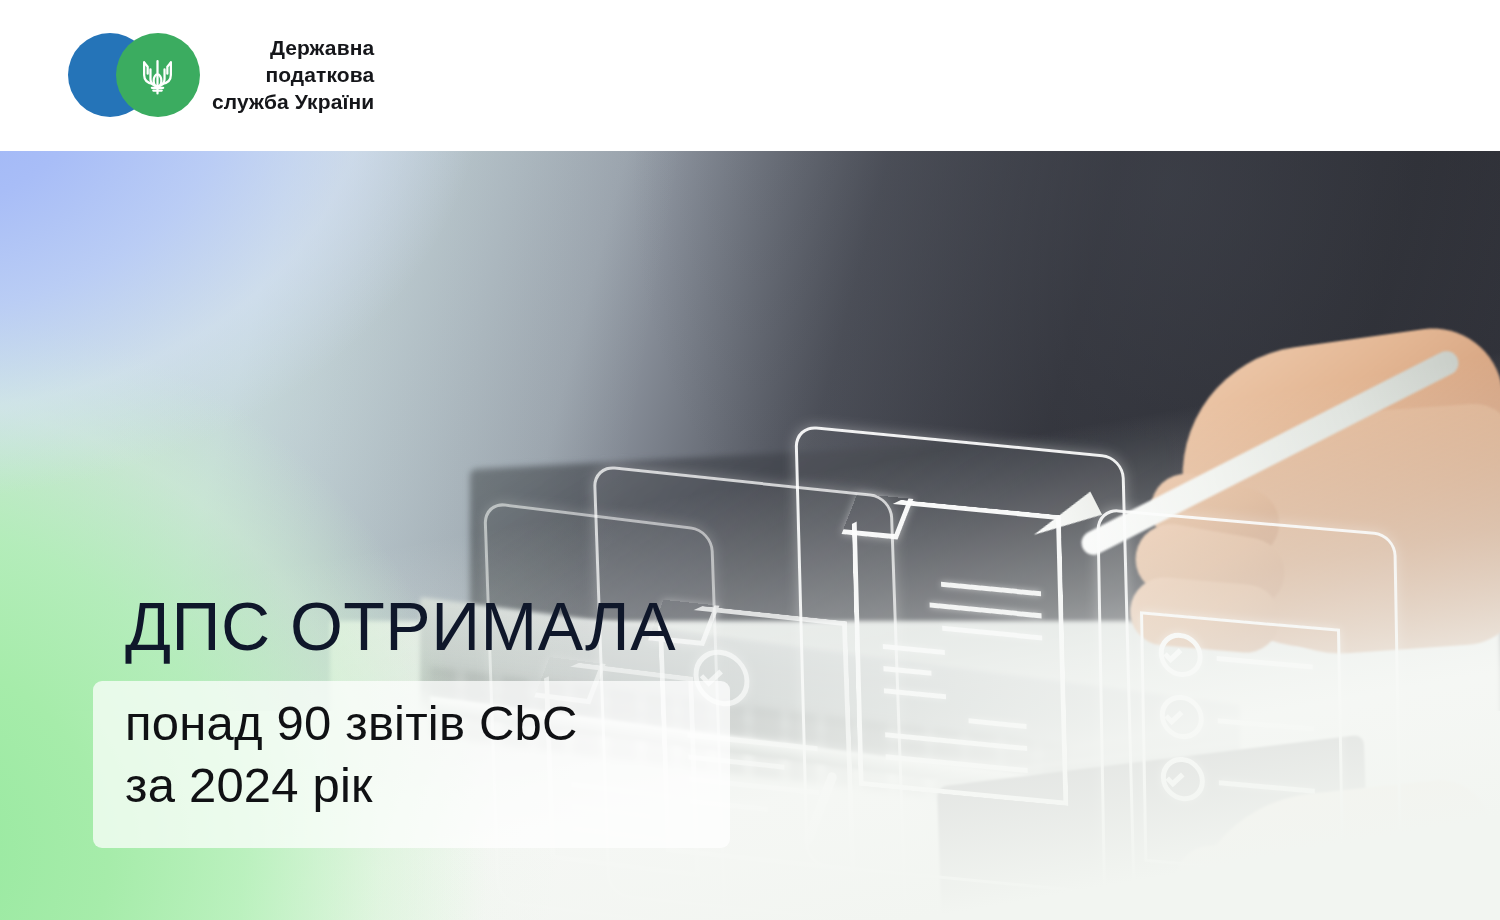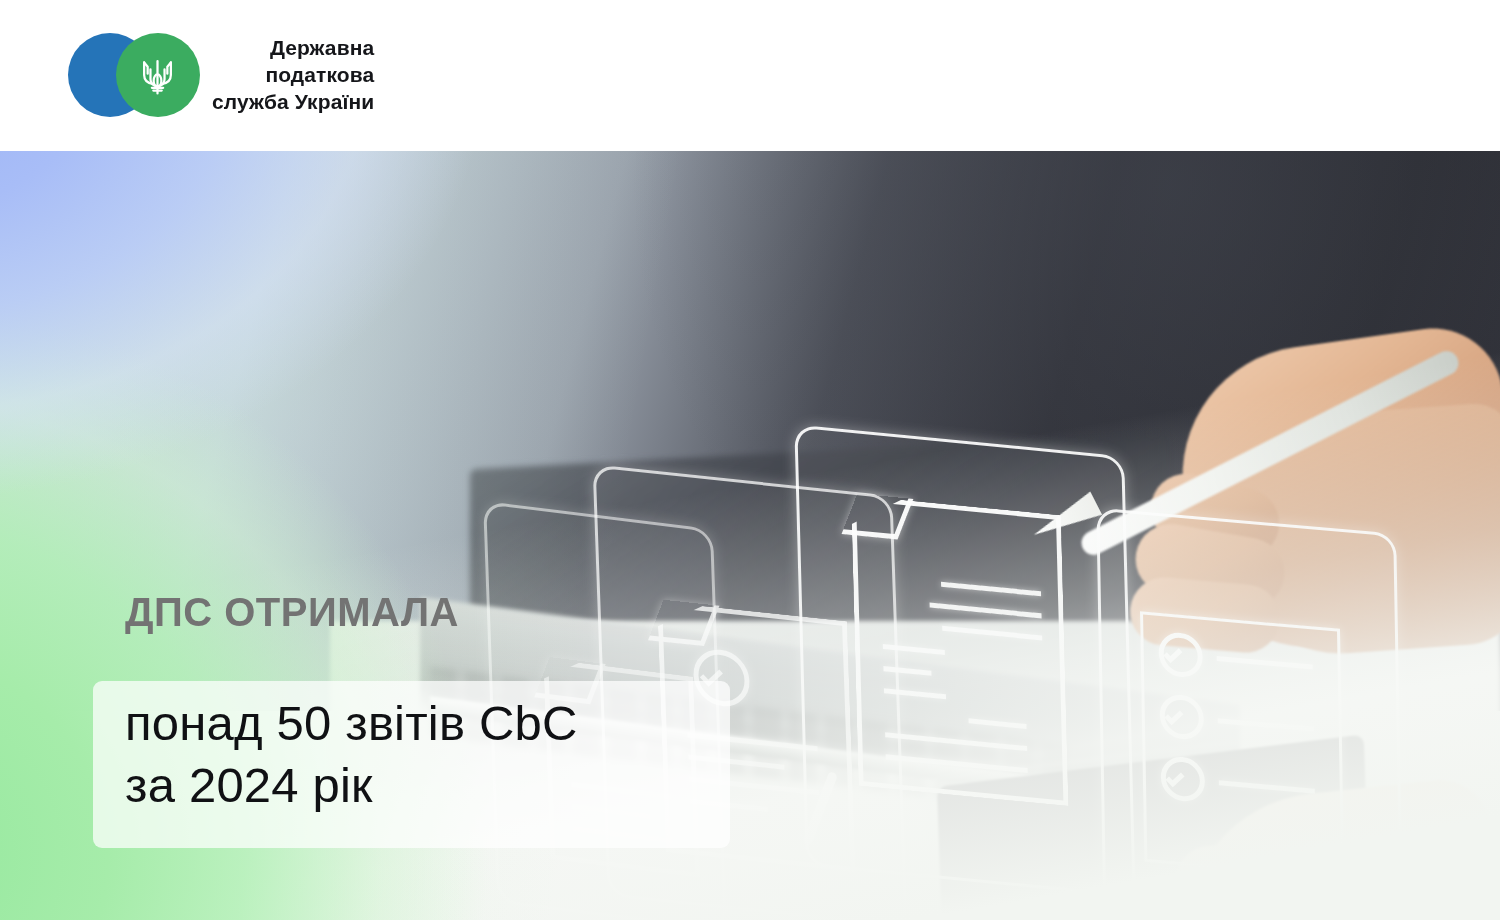--- a/index.html
+++ b/index.html
@@ -249,23 +249,23 @@
       radial-gradient(ellipse 700px 520px at -6% -10%, #9bb3f6 0%, #a8bdf7 26%, rgba(184,202,250,0.85) 46%, rgba(214,225,252,0.5) 65%, rgba(238,242,254,0) 82%);
   }
   .wash-mid {
     position:absolute; left:0; top:0; width:1500px; height:769px;
     background:linear-gradient(100deg, rgba(173,235,176,0.35) 0%, rgba(200,240,200,0.18) 22%, rgba(255,255,255,0) 42%);
   }
 
   
   .headline {
     position:absolute; left:125px; top:441px;
-    font-size:40px; font-weight:bold;
+    font-size:68px; font-weight:normal;
     letter-spacing:0.5px;
-    color:#737373;
+    color:#0f172a;
     line-height:1;
     white-space:nowrap;
   }
   .subpanel {
     position:absolute; left:93px; top:530px;
     width:637px; height:167px;
     background:rgba(255,255,255,0.72);
     border-radius:9px;
   }
   .subtitle {
@@ -388,17 +388,17 @@
       </div>
 
       <div class="backdrop-fade"></div>
       <div class="wash-mid"></div>
       <div class="wash-green"></div>
       <div class="wash-blue"></div>
     </div>
 
     <div class="headline">ДПС ОТРИМАЛА</div>
     <div class="subpanel"></div>
-    <div class="subtitle">понад 50 звітів CbC
+    <div class="subtitle">понад 90 звітів CbC
 за 2024 рік</div>
 
   </div>
 </div>
 
 </body></html>

